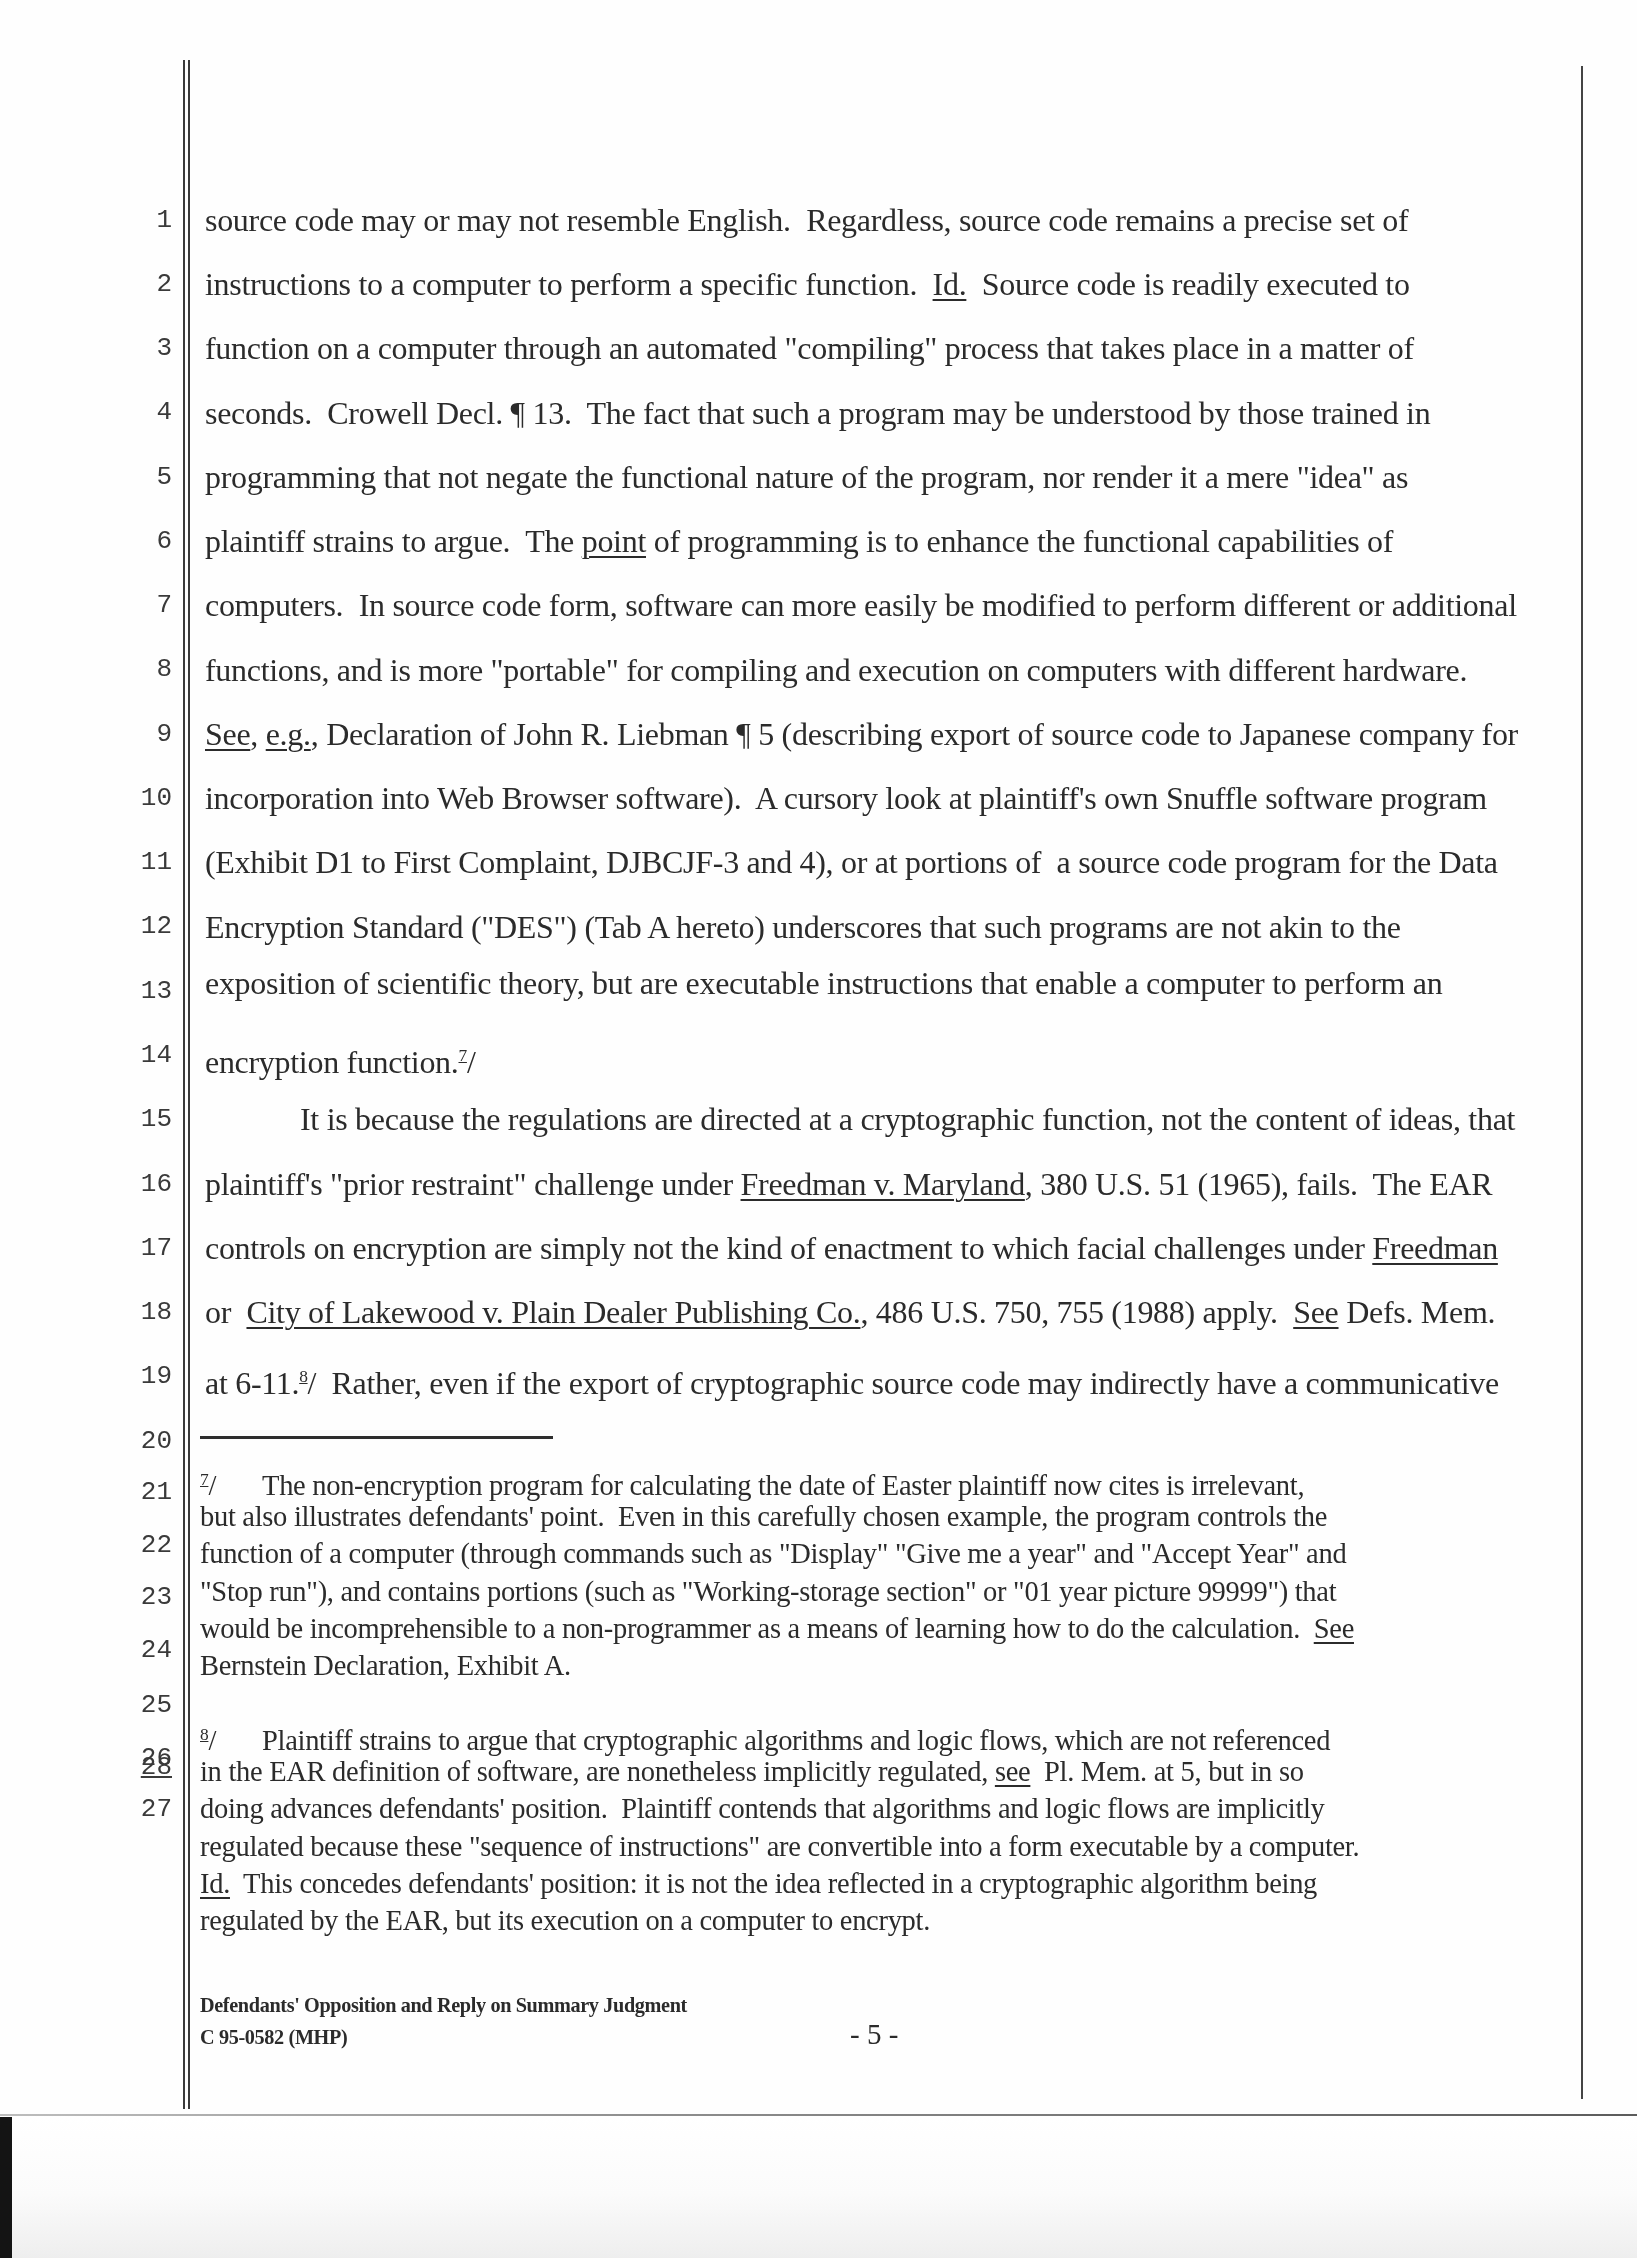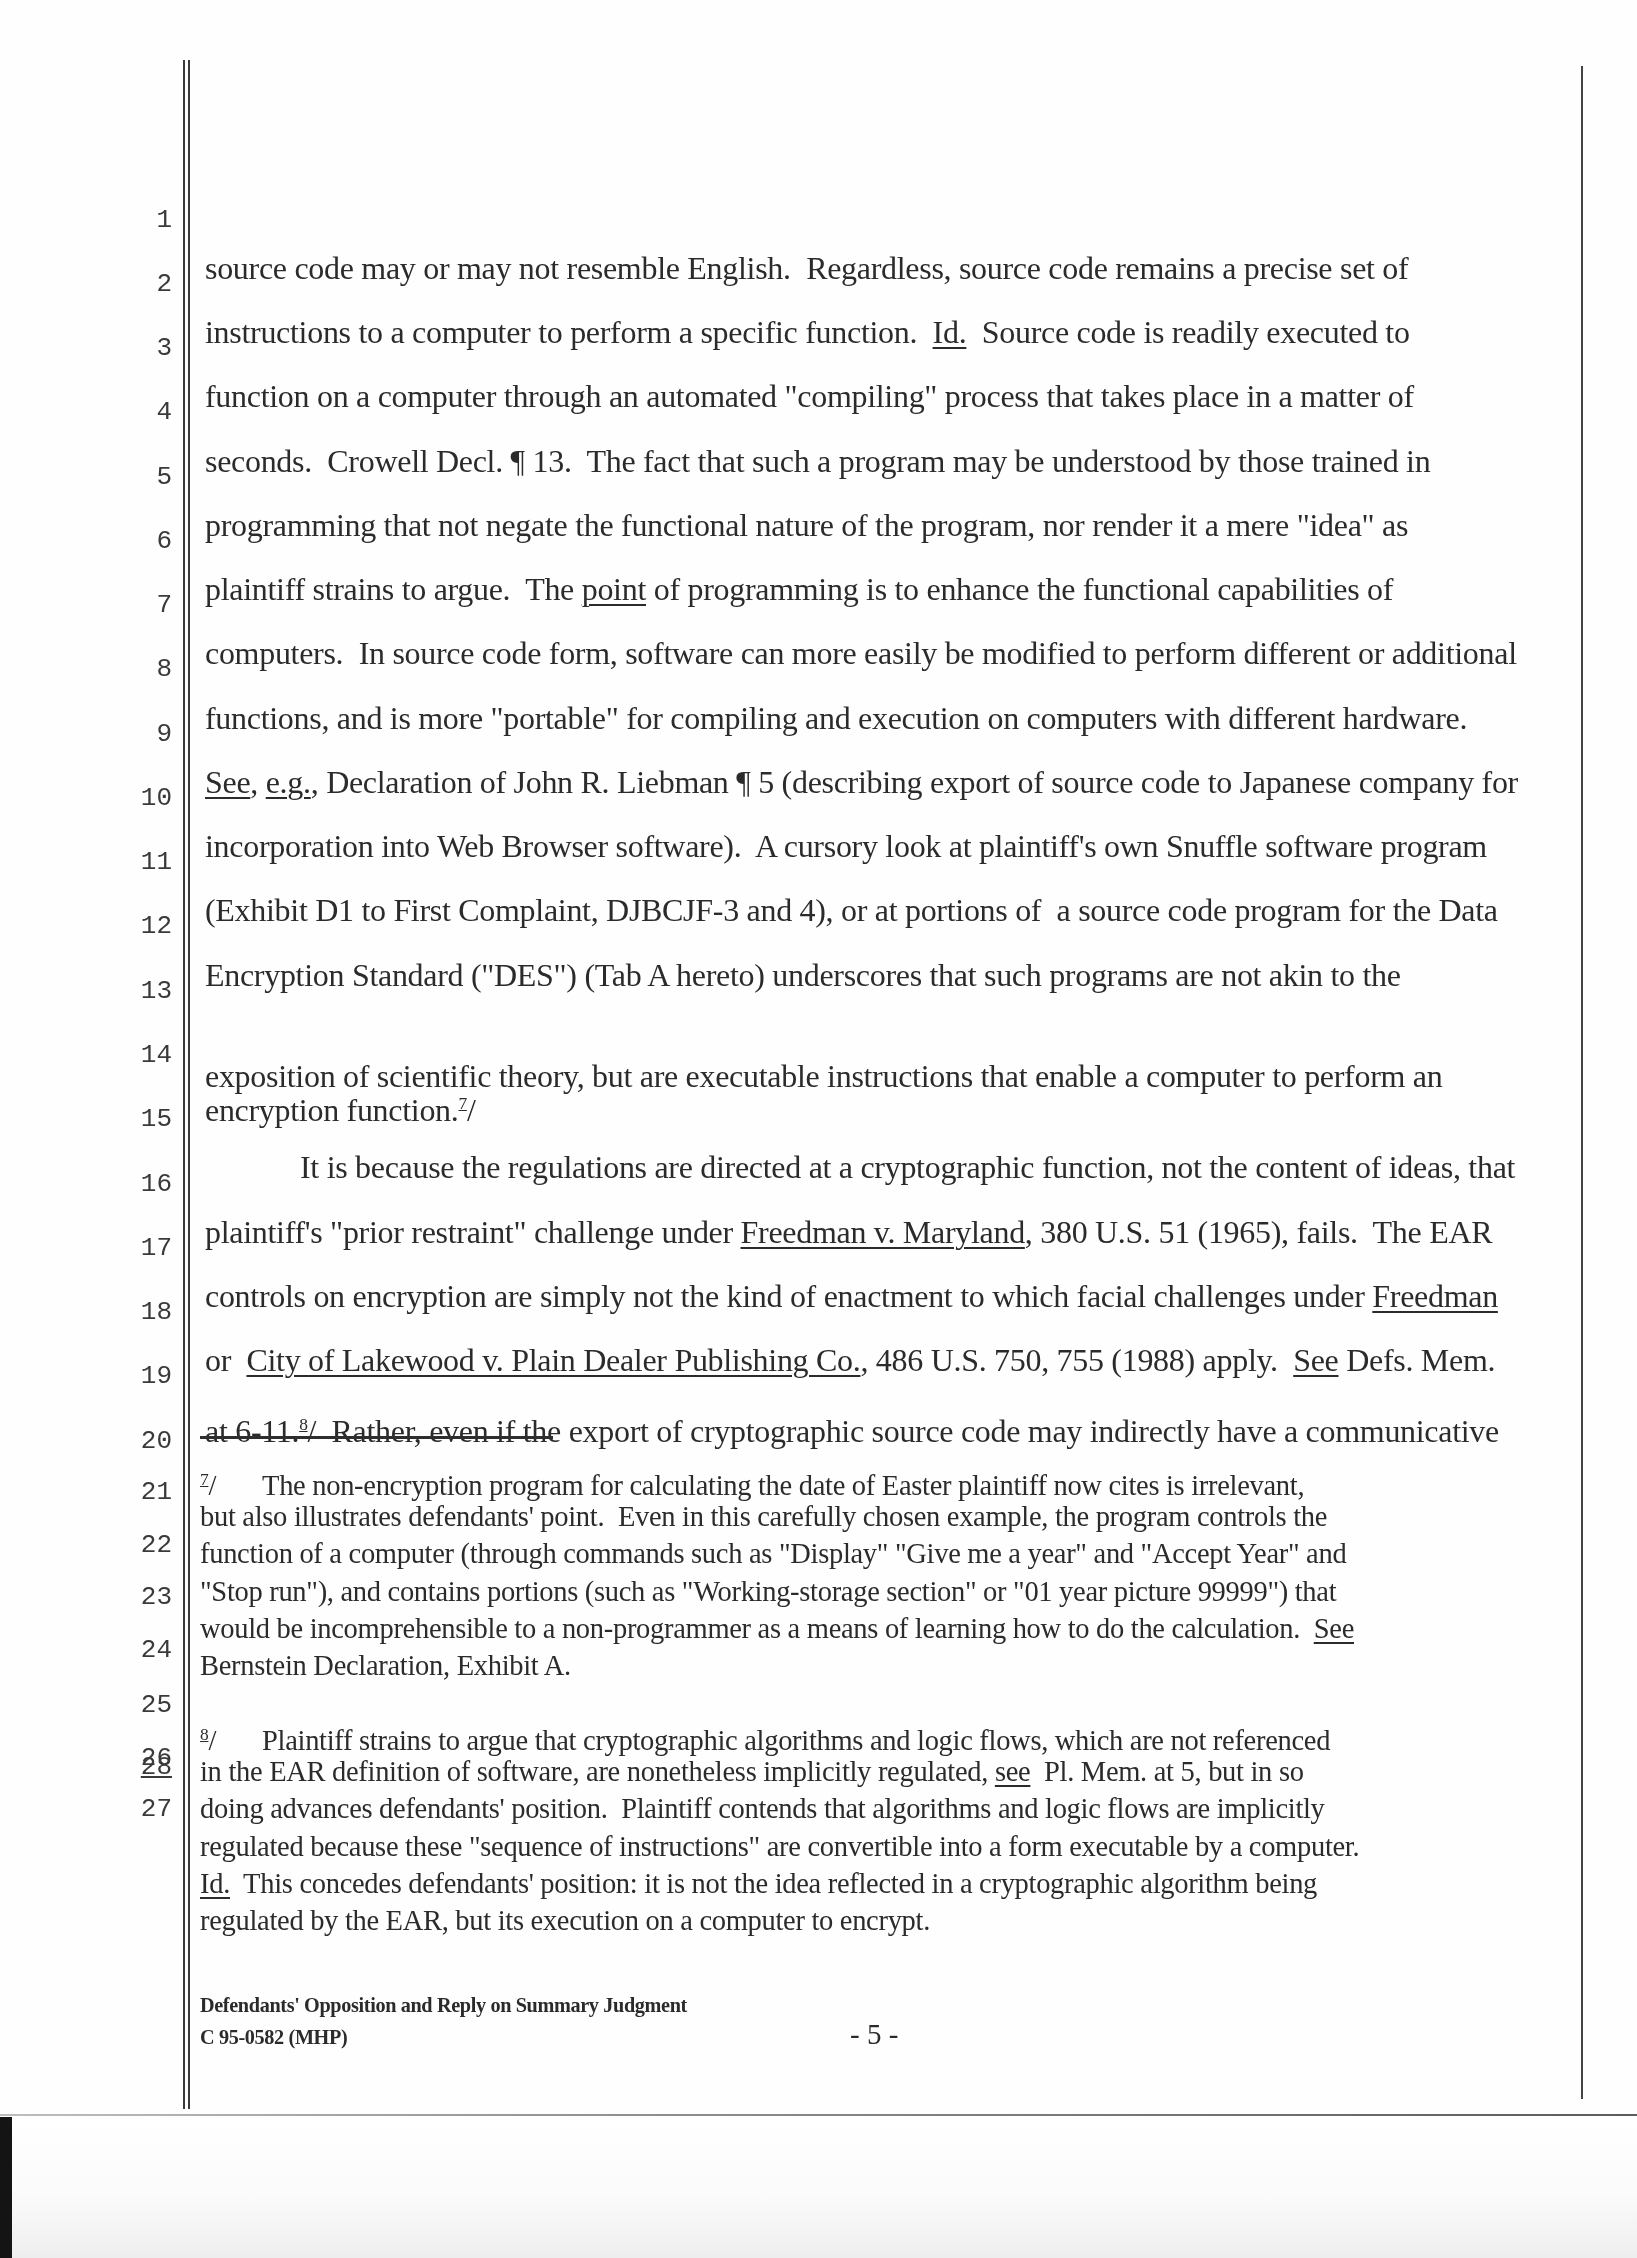--- a/index.html
+++ b/index.html
@@ -18,21 +18,21 @@
     background: linear-gradient(90deg, #bdbdbd, #8e8e8e 40%, #6d6d6d 80%, #5c5c5c); }
   .left-strip { position: absolute; left: 0; top: 2117px; width: 11.6px; height: 141px; background: #141414; }
   .rule-left { position: absolute; top: 60px; height: 2049px; width: 1.9px; background: #3a3a3a; }
   .rule-left.a { left: 183px; }
   .rule-left.b { left: 188px; }
   .rule-right { position: absolute; left: 1581px; top: 66px; height: 2033px; width: 1.9px; background: #444; }
 
   .ln { position: absolute; left: 116px; width: 56px; text-align: right;
     font-family: "Liberation Mono", monospace; font-size: 26px; color: #3a3a3a; }
 
-  .body-line { position: absolute; left: 205px; font-size: 32px; white-space: nowrap; letter-spacing: -0.3px; line-height: 39px; margin-top: 48px; }
+  .body-line { position: absolute; left: 205px; font-size: 32px; white-space: nowrap; letter-spacing: -0.3px; line-height: 39px; }
   .u { text-decoration: underline; text-underline-offset: 3.9px; text-decoration-thickness: 1.9px; }
   .indent { padding-left: 95px; }
 
   .fn-rule { position: absolute; left: 200px; top: 1436px; width: 353px; height: 2.9px; background: #2e2e2e; }
   .fn-line { position: absolute; left: 200px; font-size: 28.5px; white-space: nowrap; letter-spacing: -0.3px; line-height: 35px; }
   .fn-mark { font-size: 17.4px; vertical-align: 9.7px; text-decoration: underline; }
   .fn-slash { font-size: 28.5px; margin-right: 46px; }
 
   .footer-title { position: absolute; left: 200px; top: 1992px; font-size: 22px; font-weight: bold;
     font-family: "Liberation Serif", serif; letter-spacing: -0.4px; transform: scaleX(0.92); transform-origin: left; white-space: nowrap; }
@@ -83,21 +83,21 @@
       <div class="body-line" style="top: 329px;"><span>function on a computer through an automated "compiling" process that takes place in a matter of</span></div>
       <div class="body-line" style="top: 394px;"><span>seconds.&nbsp; Crowell Decl. ¶ 13.&nbsp;  The fact that such a program may be understood by those trained in</span></div>
       <div class="body-line" style="top: 458px;"><span>programming that not negate the functional nature of the program, nor render it a mere "idea" as</span></div>
       <div class="body-line" style="top: 522px;"><span>plaintiff strains to argue.&nbsp; The </span><span class="u">point</span><span> of programming is to enhance the functional capabilities of</span></div>
       <div class="body-line" style="top: 586px;"><span>computers.&nbsp; In source code form, software can more easily be modified to perform different or additional</span></div>
       <div class="body-line" style="top: 651px;"><span>functions, and is more "portable" for compiling and execution on computers with different hardware.</span></div>
       <div class="body-line" style="top: 715px; text-align: center;"><span class="u">See</span><span>, </span><span class="u">e.g.</span><span>, Declaration of John R. Liebman ¶ 5 (describing export of source code to Japanese company for</span></div>
       <div class="body-line" style="top: 779px;"><span>incorporation into Web Browser software).&nbsp;  A cursory look at plaintiff's own Snuffle software program</span></div>
       <div class="body-line" style="top: 843px;"><span>(Exhibit D1 to First Complaint, DJBCJF-3 and 4), or at portions of&nbsp; a source code program for the Data</span></div>
       <div class="body-line" style="top: 908px;"><span>Encryption Standard ("DES") (Tab A hereto) underscores that such programs are not akin to the</span></div>
-      <div class="body-line" style="top: 1009px;"><span>exposition of scientific theory, but are executable instructions that enable a computer to perform an</span></div>
+      <div class="body-line" style="top: 964px;"><span>exposition of scientific theory, but are executable instructions that enable a computer to perform an</span></div>
       <div class="body-line" style="top: 1036px;"><span>encryption function.</span><span class="fn" style="font-size: 17.4px; vertical-align: 11.6px; text-decoration: underline;">7</span><span>/</span></div>
       <div class="body-line indent" style="top: 1100px;"><span>It is because the regulations are directed at a cryptographic function, not the content of ideas, that</span></div>
       <div class="body-line" style="top: 1165px;"><span>plaintiff's "prior restraint" challenge under </span><span class="u">Freedman v. Maryland</span><span>, 380 U.S. 51 (1965), fails.&nbsp; The EAR</span></div>
       <div class="body-line" style="top: 1229px;"><span>controls on encryption are simply not the kind of enactment to which facial challenges under </span><span class="u">Freedman</span></div>
       <div class="body-line" style="top: 1293px;"><span>or&nbsp; </span><span class="u">City of Lakewood v. Plain Dealer Publishing Co.</span><span>, 486 U.S. 750, 755 (1988) apply.&nbsp; </span><span class="u">See</span><span> Defs. Mem.</span></div>
       <div class="body-line" style="top: 1357px;"><span>at 6-11.</span><span class="fn" style="font-size: 17.4px; vertical-align: 11.6px; text-decoration: underline;">8</span><span>/&nbsp; Rather, even if the export of cryptographic source code may indirectly have a communicative</span></div>
     </div>
 
   <div class="fn-rule"></div>
   <div id="footnotes">

